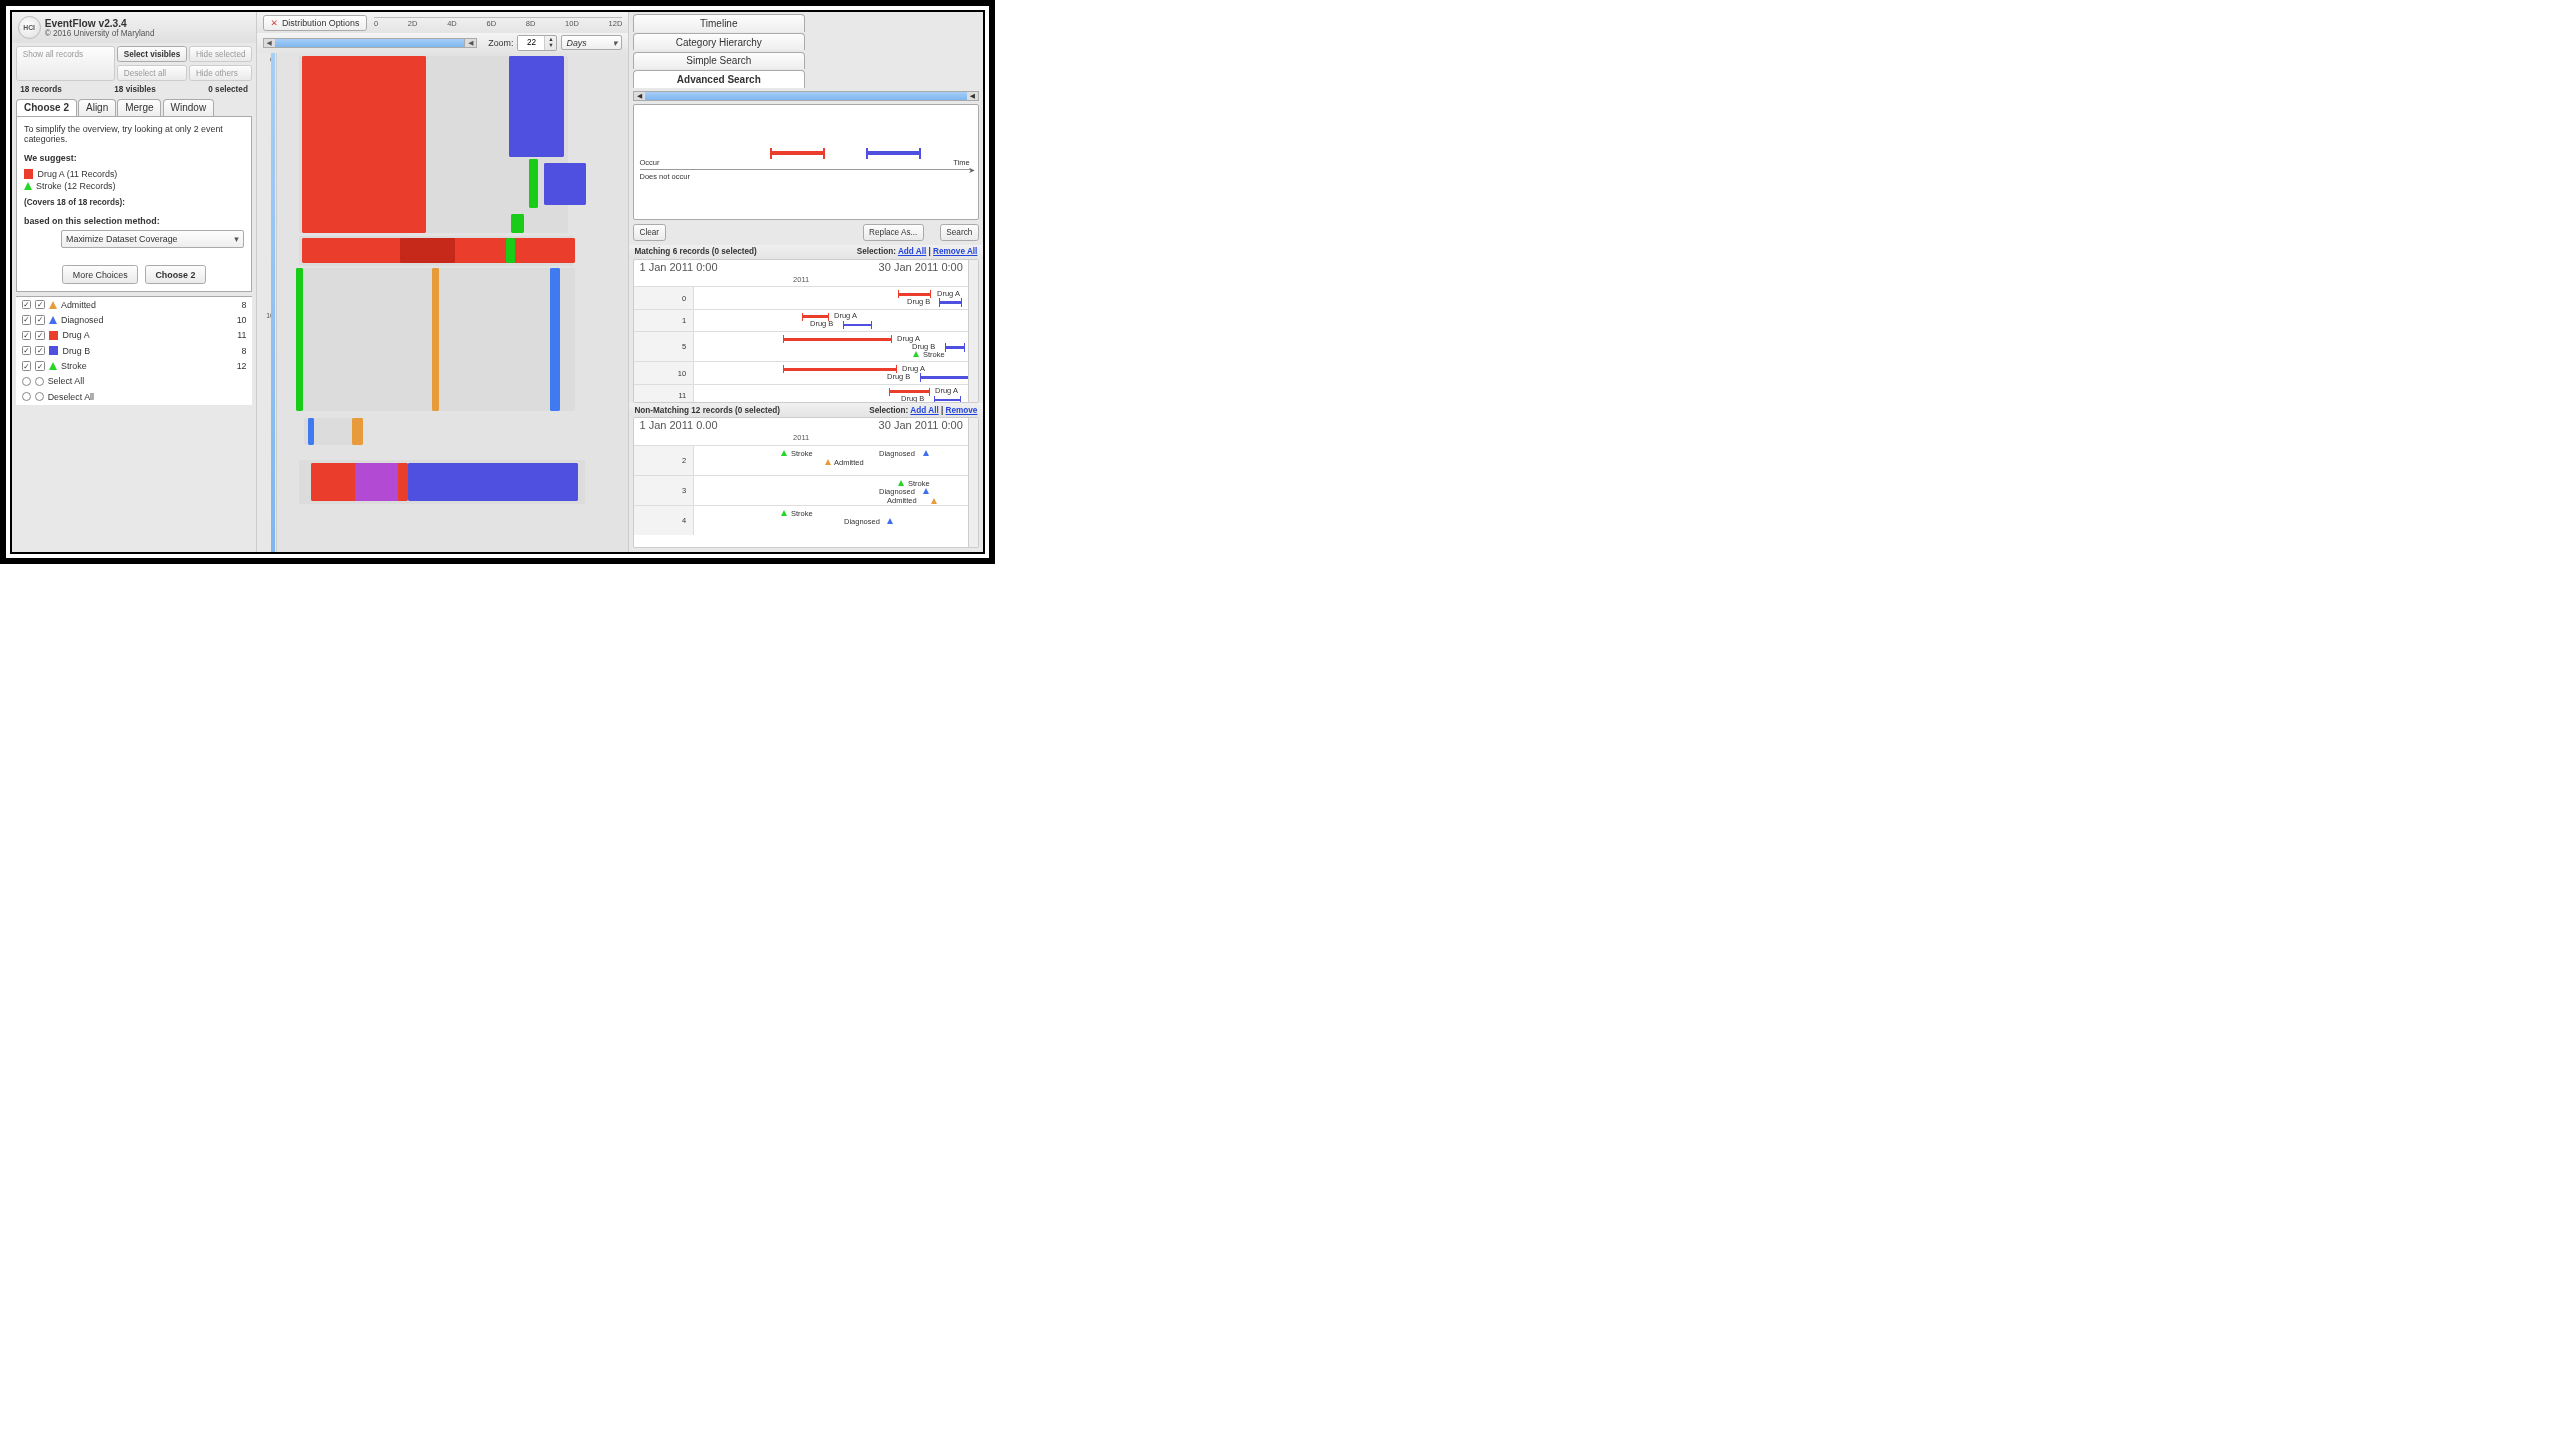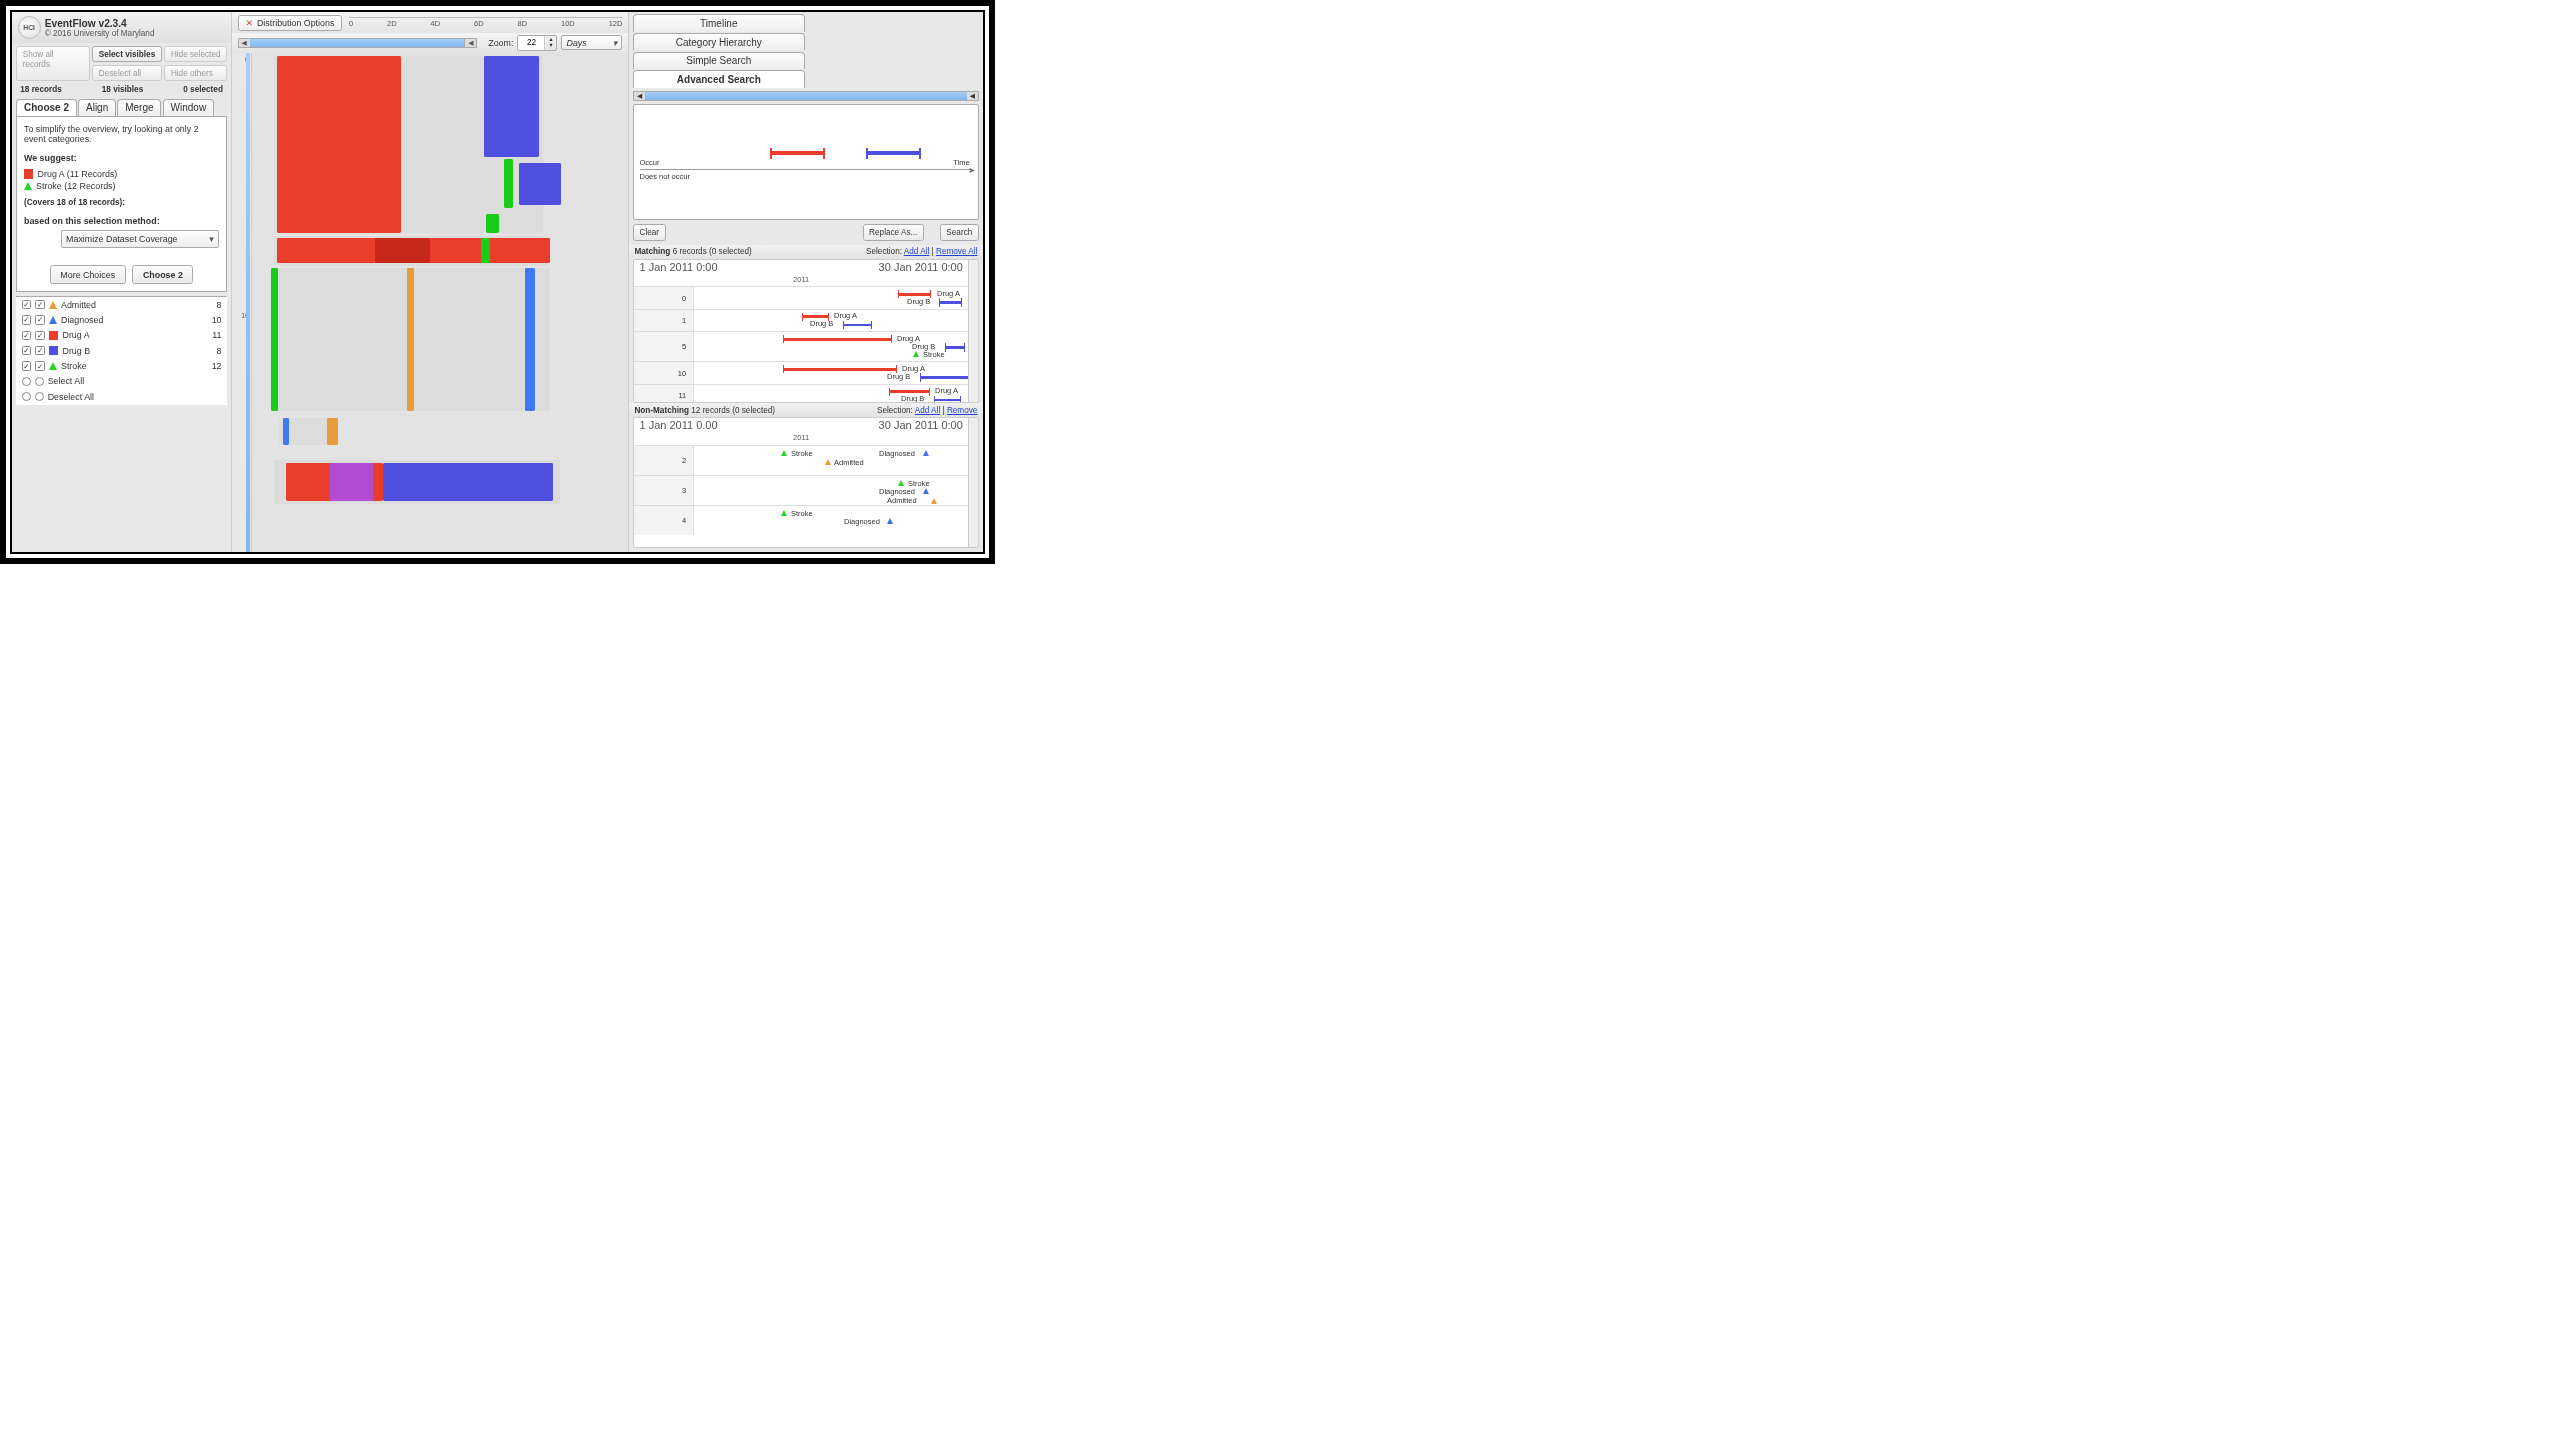--- a/index.html
+++ b/index.html
@@ -15,21 +15,21 @@
   }
   .frame {
     border: 2px solid #000;
     width: 100%;
     height: 100%;
     display: flex;
     background: #e8e8e8;
   }
   
   .left {
-    width: 220px;
+    width: 245px;
     display: flex;
     flex-direction: column;
     background: #e8e8e8;
     border-right: 0.7px solid #ccc;
   }
   .header {
     display: flex;
     align-items: center;
     gap: 4.1px;
     padding: 4.1px 5.5px;
@@ -187,21 +187,21 @@
   .query-canvas .arrow-tip{position:absolute;right:2.7px;top:60px;font-size:8.2px;color:#666;}
   .query-canvas .occur{position:absolute;left:5.5px;top:53px;font-size:7.5px;}
   .query-canvas .time-lbl{position:absolute;right:8.2px;top:53px;font-size:7.5px;}
   .query-canvas .dno{position:absolute;left:5.5px;top:67px;font-size:7.5px;}
   .ibar{position:absolute;top:46px;height:4.1px;}
   .ibar::before,.ibar::after{content:"";position:absolute;top:-3.4px;width:2px;height:11px;background:inherit;}
   .ibar::before{left:0;} .ibar::after{right:0;}
   .red-bar{background:#eb3d2b;} .blue-bar{background:#5050e0;}
 
   .qbtns{display:flex;justify-content:space-between;padding:4.1px;gap:4.1px;}
-  .section-hdr{padding:2.7px 5.5px;font-size:8.2px;background:linear-gradient(#f0f0f0,#e4e4e4);display:flex;justify-content:space-between;align-items:center;}
+  .section-hdr{padding:2.7px 5.5px;font-size:8.2px;background:linear-gradient(#f0f0f0,#e4e4e4);display:flex;justify-content:space-between;align-items:center;font-weight:bold;}
   .section-hdr .links a{color:#2244dd;text-decoration:underline;font-size:8.2px;cursor:pointer;}
   .daterow{display:flex;justify-content:space-between;padding:0.7px 5.5px;font-size:11px;color:#555;}
   .yr{font-size:7.5px;text-align:center;color:#555;margin:1.4px 0 2.7px;}
   .result-row{display:flex;align-items:center;font-size:7.5px;border-top:0.7px solid #ddd;position:relative;height:22.5px;}
   .result-row.tall{height:30px;}
   .result-row .id{width:60px;text-align:right;padding-right:6.8px;background:#f3f3f3;border-right:0.7px solid #ddd;align-self:stretch;display:flex;align-items:center;justify-content:flex-end;}
   .result-row .span-area{flex:1;position:relative;height:100%;}
   .mini-ibar{position:absolute;height:2.7px;}
   .mini-ibar::before,.mini-ibar::after{content:"";position:absolute;top:-2.7px;width:1.4px;height:8.2px;background:inherit;}
   .mini-ibar::before{left:0;} .mini-ibar::after{right:0;}

